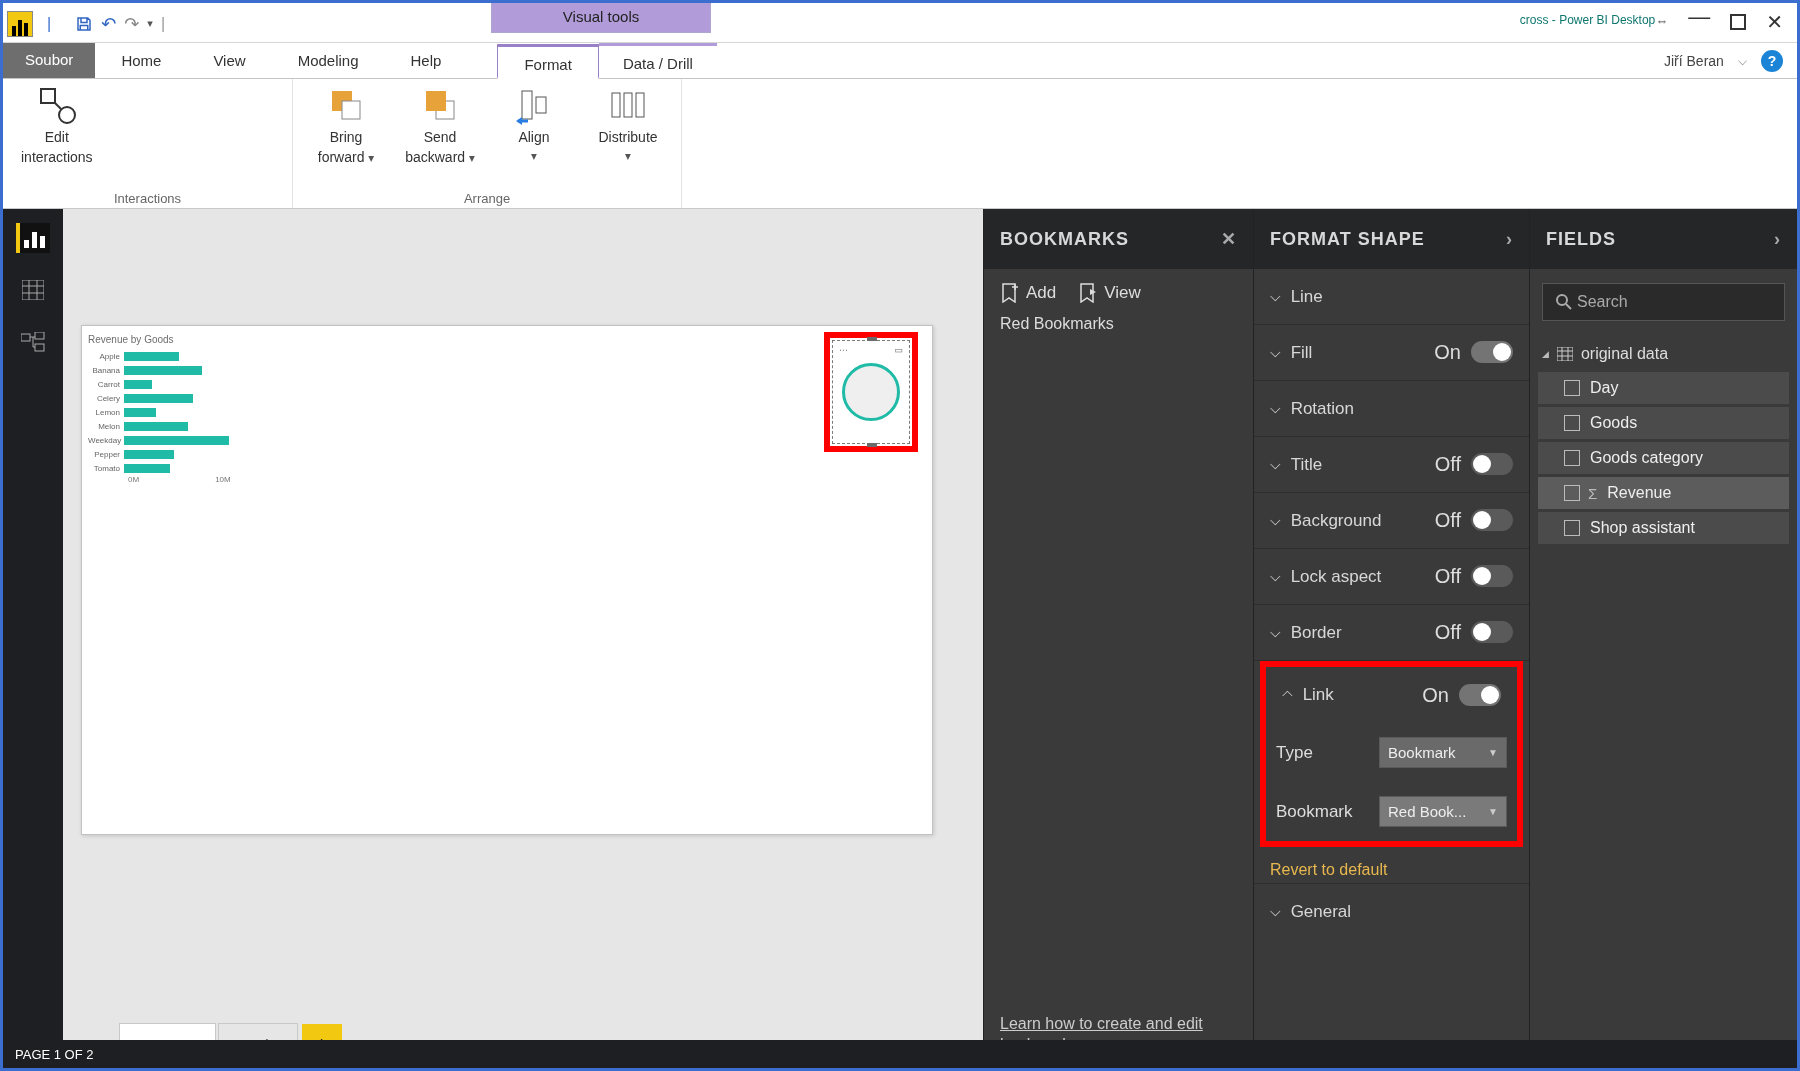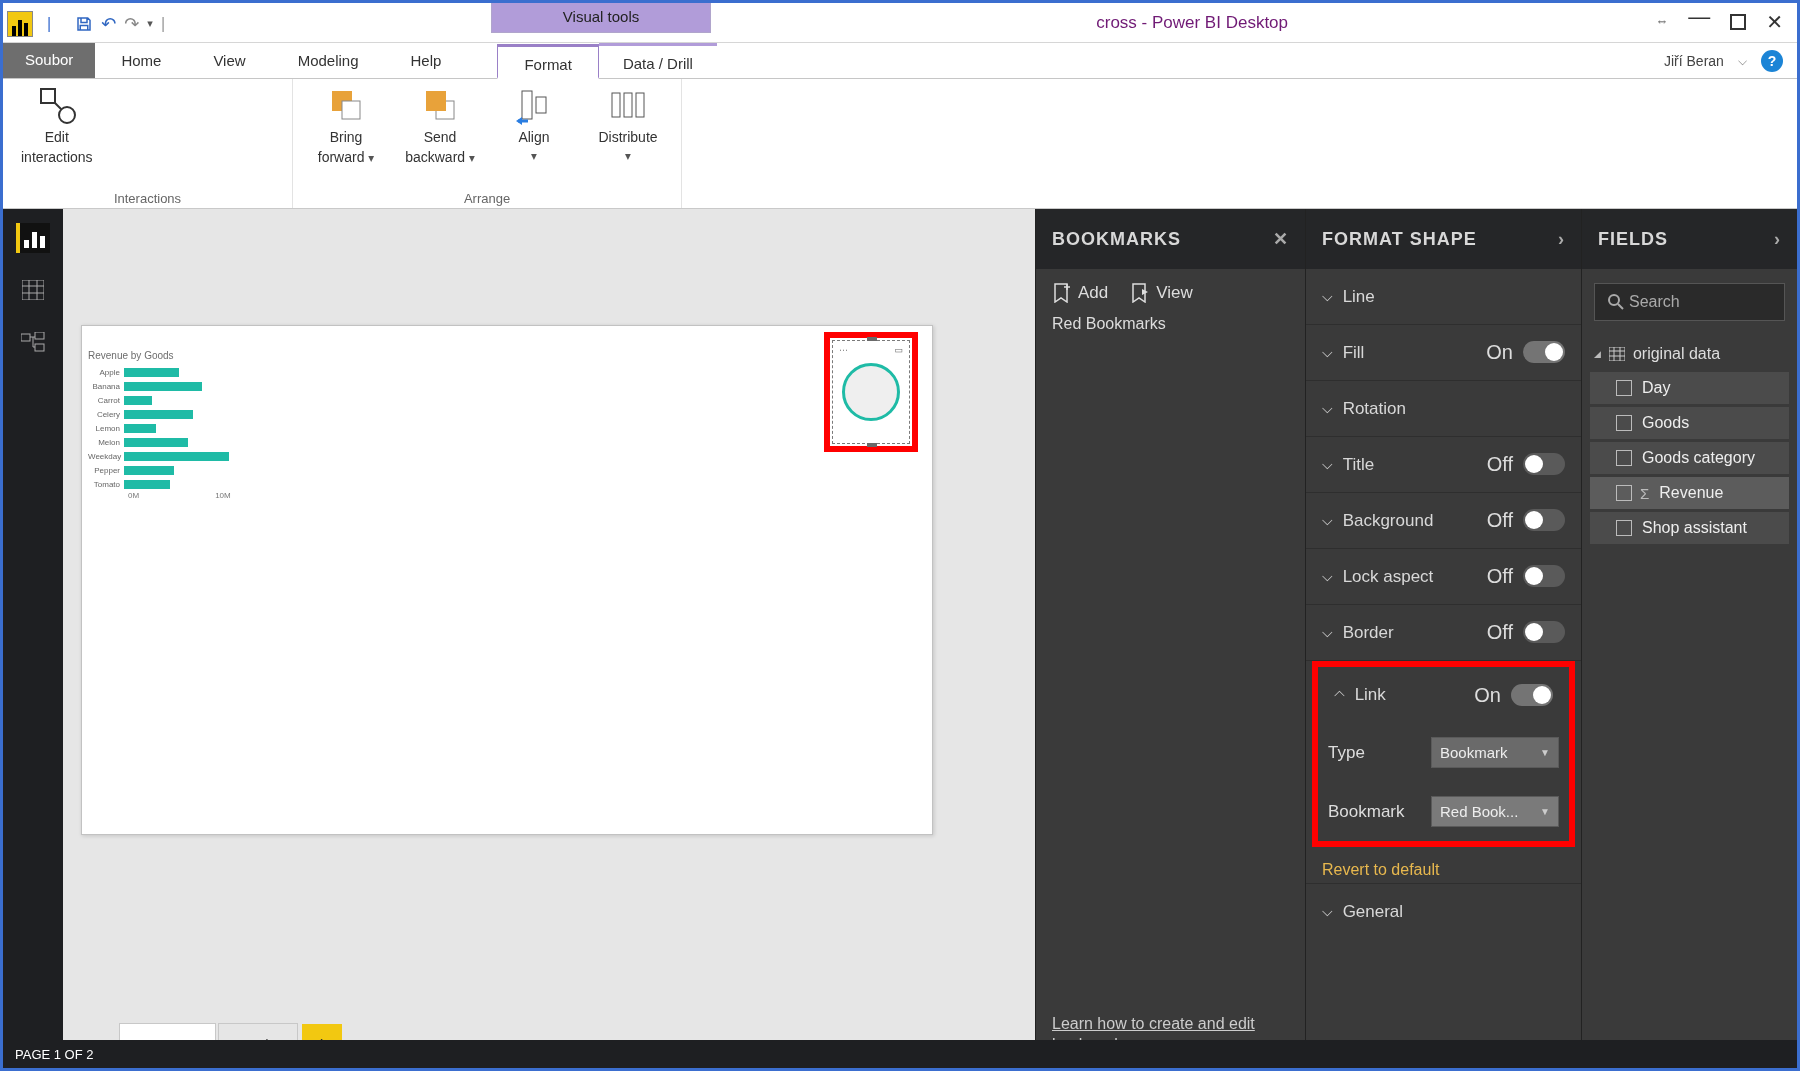--- a/index.html
+++ b/index.html
@@ -29,21 +29,21 @@
   
   .titlebar{height:40px;display:flex;align-items:flex-start;border-bottom:1px solid #d6d6d6;}
   .titlebar .left{display:flex;align-items:center;gap:4px;padding:2px 6px 0 4px;height:100%;}
   .pbi-logo{width:26px;height:26px;background:var(--pbi-yellow);display:flex;align-items:flex-end;justify-content:center;gap:2px;border:1px solid #888;}
   .pbi-logo span{display:block;width:4px;background:#000;}
   .pbi-logo span:nth-child(1){height:10px;} .pbi-logo span:nth-child(2){height:16px;} .pbi-logo span:nth-child(3){height:13px;}
   .qat{display:flex;align-items:center;gap:8px;color:#3b6ecf;font-size:16px;padding:0 10px;}
   .qat .sep{color:#999;}
   .context-section{width:220px;text-align:center;align-self:flex-start;}
   .context-tab{background:var(--ribbon-purple);padding:5px 0 7px;border:1px solid #b0a5cc;border-top:none;font-size:15px;}
-  .doc-title{flex:1;text-align:center;padding:10px 0 0 18px;color:#701a75;font-size:17px;}
+  .doc-title{flex:1;text-align:right;padding:10px 0 0 18px;color:#0f766e;font-size:12px;}
   .win-ctrls{display:flex;align-items:center;gap:20px;padding:6px 14px 0 0;font-size:18px;color:#333;}
   .win-ctrls .resize{font-size:13px;color:#333;position:relative;top:-2px;}
 
   
   .tabs-row{height:36px;display:flex;align-items:stretch;border-bottom:1px solid #c6c6c6;position:relative;}
   .file-tab{background:#6e6e6e;color:#fff;padding:8px 22px;font-size:15px;}
   .main-tab{padding:9px 26px 6px;color:#333;font-size:15px;}
   .main-tab.active{border:1px solid var(--tab-border);border-bottom:2px solid #fff;border-top:3px solid var(--tab-border);background:#fff;position:relative;top:1px;}
   .context-tab-below{padding:9px 24px 6px;font-size:15px;color:#333;border-top:3px solid var(--ribbon-purple);}
   .user-area{margin-left:auto;display:flex;align-items:center;gap:14px;padding-right:14px;color:#444;}
@@ -62,21 +62,21 @@
 
   
   .workspace{flex:1;display:flex;min-height:0;}
   .view-rail{width:60px;background:var(--darker-panel);display:flex;flex-direction:column;align-items:center;padding-top:14px;gap:22px;}
   .view-rail .vicon{width:34px;height:30px;display:flex;align-items:center;justify-content:center;color:#fff;}
   .view-rail .vicon.active{background:#111;border-left:4px solid var(--pbi-yellow);padding-left:0;}
 
   .canvas-area{flex:1;background:#e6e6e6;position:relative;display:flex;flex-direction:column;}
   .canvas-scroll{flex:1;position:relative;}
   .report-page{position:absolute;left:18px;top:116px;width:852px;height:510px;background:#fff;border:1px solid #c2c2c2;box-shadow:1px 1px 4px rgba(0,0,0,.15);}
-  .mini-chart{position:absolute;left:6px;top:24px;font-size:9px;color:#555;}
+  .mini-chart{position:absolute;left:6px;top:8px;font-size:9px;color:#555;}
   .mini-chart .ct{font-size:10px;color:#6d6d6d;margin-bottom:4px;}
   .mini-chart .row{display:flex;align-items:center;height:14px;}
   .mini-chart .lbl{width:36px;text-align:right;padding-right:4px;font-size:8px;color:#666;}
   .mini-chart .bar{height:9px;background:var(--teal);}
   .mini-chart .axis{display:flex;gap:76px;font-size:8px;color:#777;padding-left:40px;}
 
   .shape-sel{position:absolute;right:14px;top:6px;width:94px;height:120px;border:6px solid var(--highlight-red);display:flex;align-items:center;justify-content:center;}
   .sel-frame{width:78px;height:104px;border:1px dashed #7a7a7a;position:relative;display:flex;align-items:center;justify-content:center;}
   .sel-frame::before,.sel-frame::after{content:"";position:absolute;width:10px;height:4px;background:#6a6a6a;}
   .sel-frame::before{top:-4px;left:34px;}
@@ -475,21 +475,21 @@
       <div class="revert">Revert to default</div>
       <div class="fmt-row" style="border-top:1px solid #2e2e2e;border-bottom:none;">
         <div class="lab">
             <span class="chev">⌵</span>
             <span>General</span>
           </div>
       </div>
     </div>
   </div>
 
-  <div class="pane fields" style="width:216px;">
+  <div class="pane fields" style="width:268px;">
     <div class="pane-header">
       <span>FIELDS</span>
       <span class="hicon">›</span>
     </div>
     <div class="pane-body">
       <div class="search">
         <svg width="18" height="18" viewBox="0 0 18 18">
             <circle cx="7" cy="7" r="5" fill="none" stroke="#aaa" stroke-width="2"></circle>
             <path d="M11 11l5 5" stroke="#aaa" stroke-width="2"></path>
           </svg>

